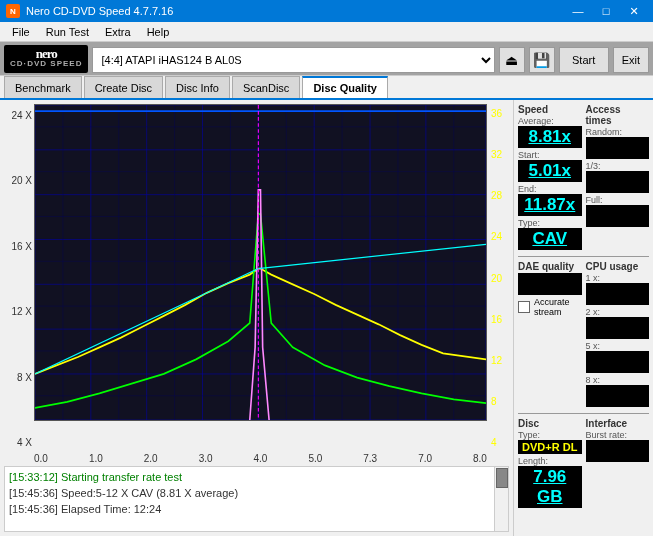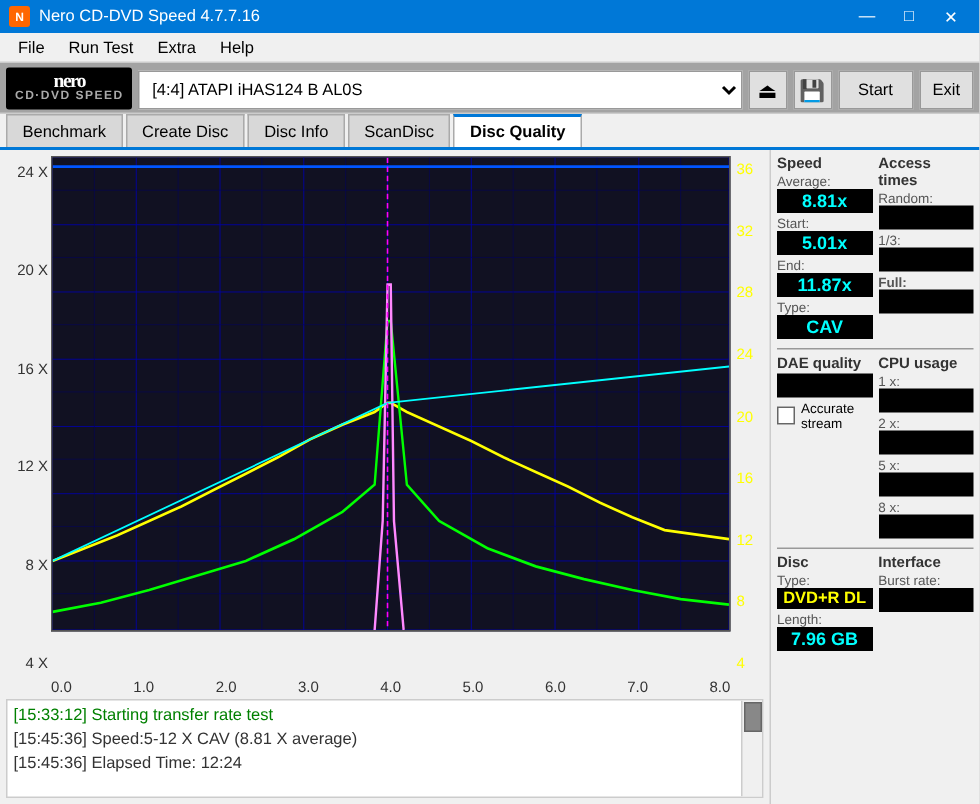--- a/index.html
+++ b/index.html
@@ -205,25 +205,26 @@
     .panel-label {
       font-size: 10px;
       color: #333;
       font-weight: bold;
       margin-bottom: 1px;
     }
     .panel-value {
       background: black;
       color: #00ffff;
       font-weight: bold;
-      font-size: 12px;
+      font-size: 17px;
       padding: 1px 4px;
       text-align: center;
       margin-bottom: 2px;
       min-height: 16px;
+      text-decoration: underline;
     }
     .panel-value.empty {
       background: black;
       color: black;
     }
     .two-col {
       display: flex;
       gap: 4px;
     }
     .two-col > div { flex: 1; }
@@ -421,21 +422,21 @@
           </svg>
         </div>
 
         <div style="display:flex;justify-content:space-between;padding:2px 0 0 0;font-size:10px;color:#333;">
           <span>0.0</span>
           <span>1.0</span>
           <span>2.0</span>
           <span>3.0</span>
           <span>4.0</span>
           <span>5.0</span>
-          <span>6.0</span>
+          <span>7.3</span>
           <span>7.0</span>
           <span>8.0</span>
         </div>
       </div>
 
       <div style="width:20px;display:flex;flex-direction:column;justify-content:space-between;padding:4px 0 16px 2px;font-size:10px;color:#ffff00;text-align:left;">
         <span>36</span>
         <span>32</span>
         <span>28</span>
         <span>24</span>
@@ -479,21 +480,21 @@
           <div class="panel-value">11.87x</div>
           <div style="font-size:9px;color:#555;">Type:</div>
           <div class="panel-value">CAV</div>
         </div>
         <div>
           <div class="panel-label">Access times</div>
           <div style="font-size:9px;color:#555;">Random:</div>
           <div class="panel-value empty">&nbsp;</div>
           <div style="font-size:9px;color:#555;">1/3:</div>
           <div class="panel-value empty">&nbsp;</div>
-          <div style="font-size:9px;color:#555;font-weight:bold;">Full:</div>
+          <div style="font-size:9px;color:#555;">Full:</div>
           <div class="panel-value empty">&nbsp;</div>
         </div>
       </div>
     </div>
 
     <div class="panel-divider"></div>
 
     <div class="two-col">
       <div>
         <div class="panel-label">DAE quality</div>

